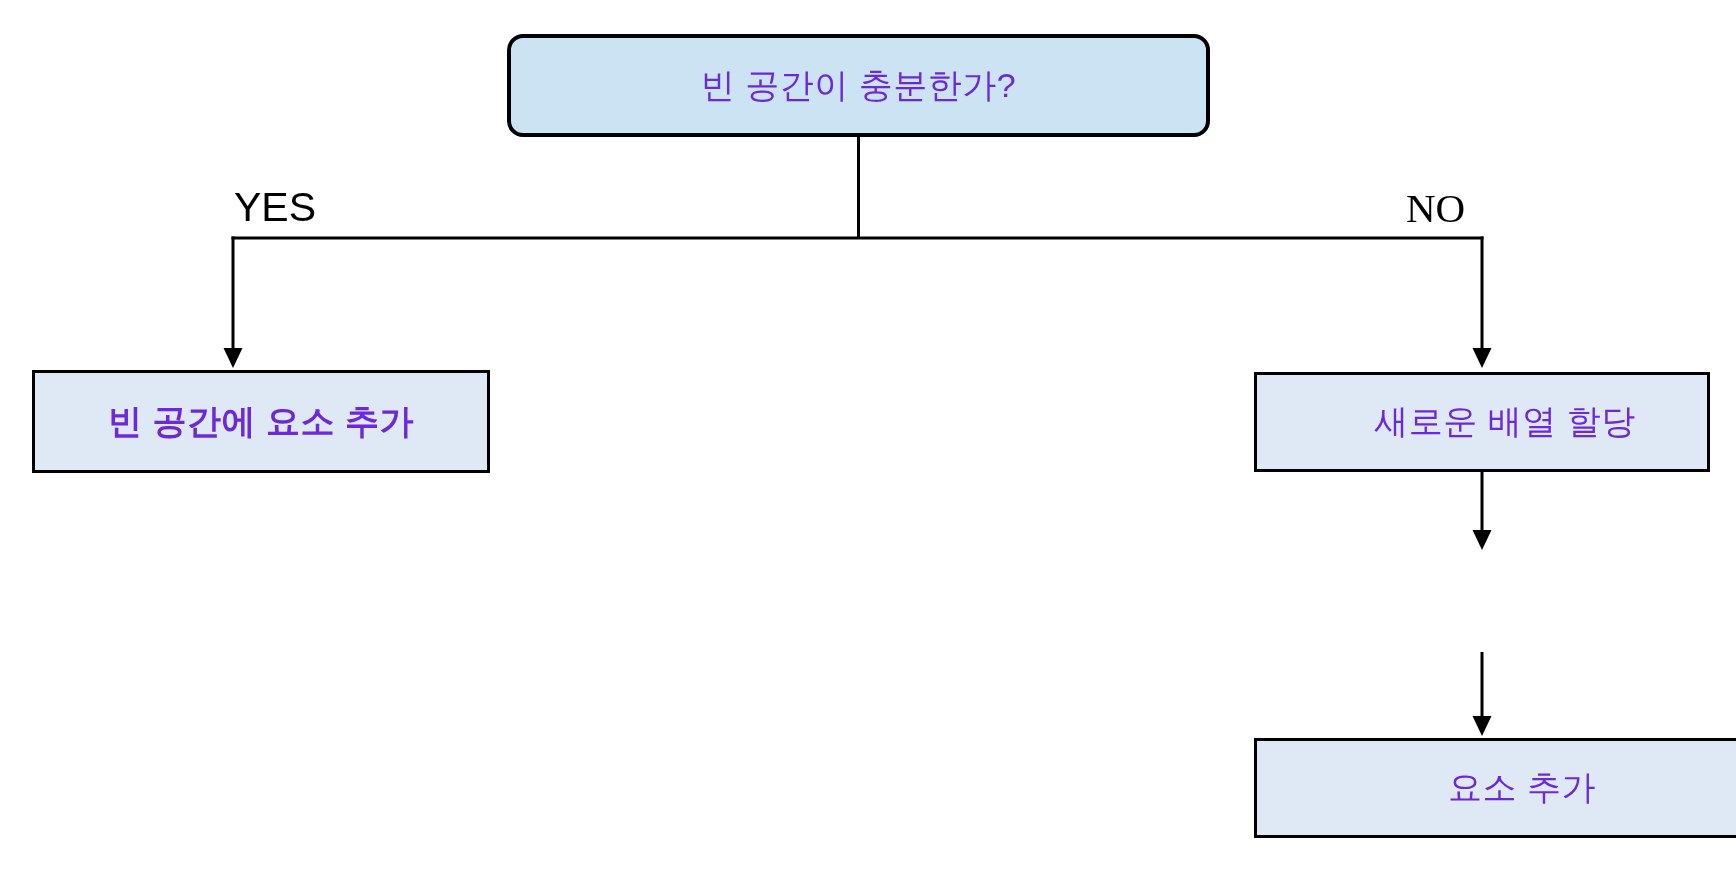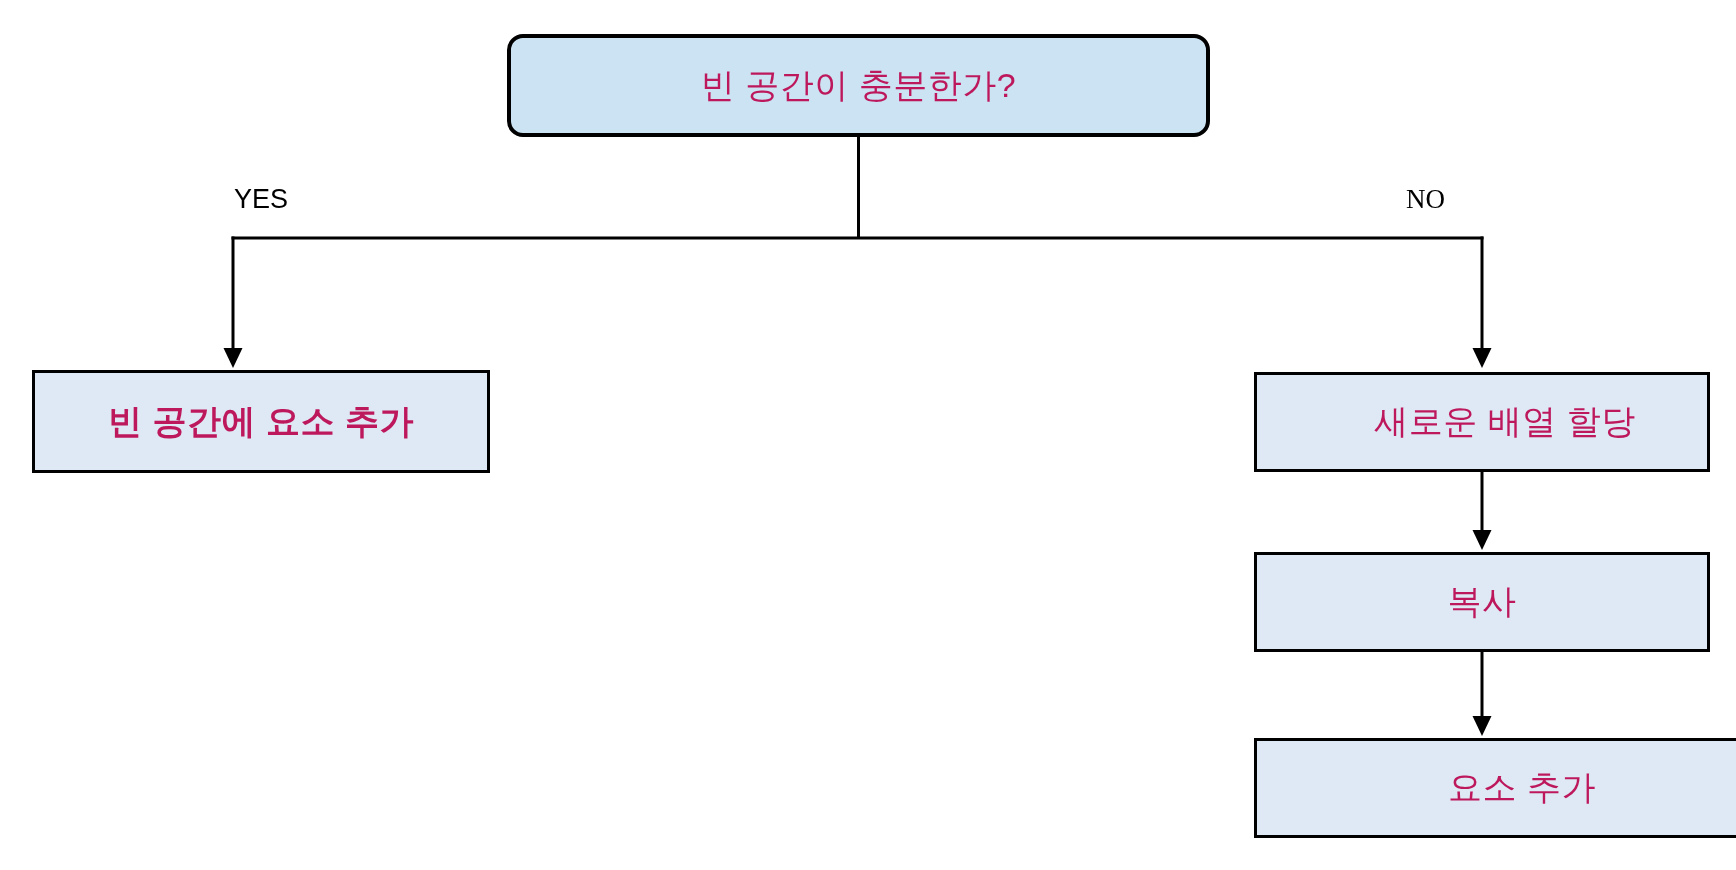--- a/index.html
+++ b/index.html
@@ -8,41 +8,41 @@
     width:1736px;height:870px;
     background:#ffffff;
     font-family:"Liberation Sans", sans-serif;
     overflow:hidden;
   }
   .connectors{position:absolute;left:0;top:0;width:1736px;height:870px;}
   .node{
     position:absolute;
     box-sizing:border-box;
     display:flex;align-items:center;justify-content:center;
-    color:#be185d;
+    color:#6d28d9;
     font-size:34px;
     letter-spacing:0.5px;
     text-align:center;
     white-space:nowrap;
   }
   .decision{
     left:507px;top:34px;width:703px;height:103px;
     border:4px solid #000000;
     border-radius:16px;
   }
   .step{
     border:3px solid #000000;
   }
   .step-yes-1{left:32px;top:370px;width:458px;height:103px;font-weight:bold;}
   .step-no-1{left:1254px;top:372px;width:456px;height:100px;padding-left:46px;}
   .step-no-2{left:1254px;top:552px;width:456px;height:100px;}
   .step-no-3{left:1254px;top:738px;width:536px;height:100px;}
   .edge-label{
     position:absolute;
-    font-size:27px;
+    font-size:41px;
     color:#000000;
     white-space:nowrap;
   }
   .edge-label-yes{left:234px;top:184px;}
   .edge-label-no{left:1406px;top:184px;font-family:Liberation Serif, serif;}
 </style>
 </head>
 <body>
 
 <div class="canvas">
@@ -75,21 +75,18 @@
   <div class="edge-label edge-label-no">NO</div>
 
   <div class="node step step-yes-1" id="step-yes-1" style="background: rgb(222, 233, 245);">
     <span>빈 공간에 요소 추가</span>
   </div>
 
   <div class="node step step-no-1" id="step-no-1" style="background: rgb(222, 233, 245);">
     <span>새로운 배열 할당</span>
   </div>
 
-  <div class="node step step-no-2" id="step-no-2" style="background: rgb(222, 233, 245);">
-    <span>복사</span>
-  </div>
 
   <div class="node step step-no-3" id="step-no-3" style="background: rgb(222, 233, 245);">
     <span>요소 추가</span>
   </div>
 
 </div>
 
 </body></html>

